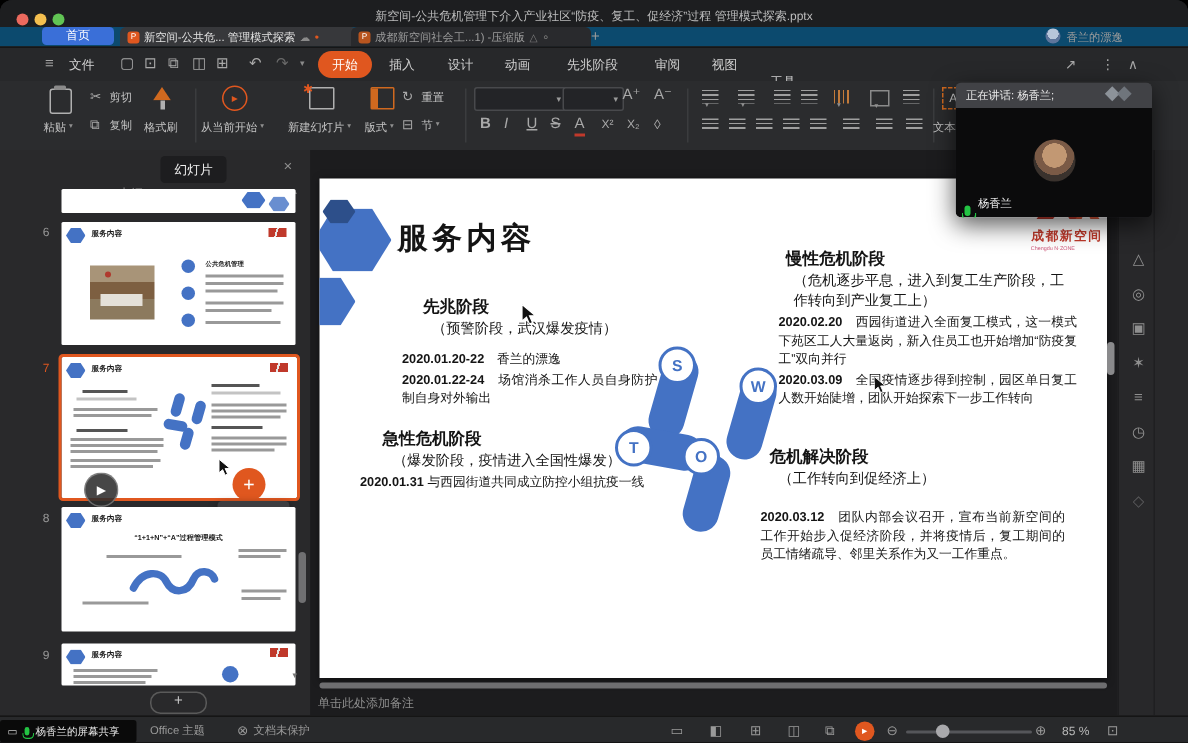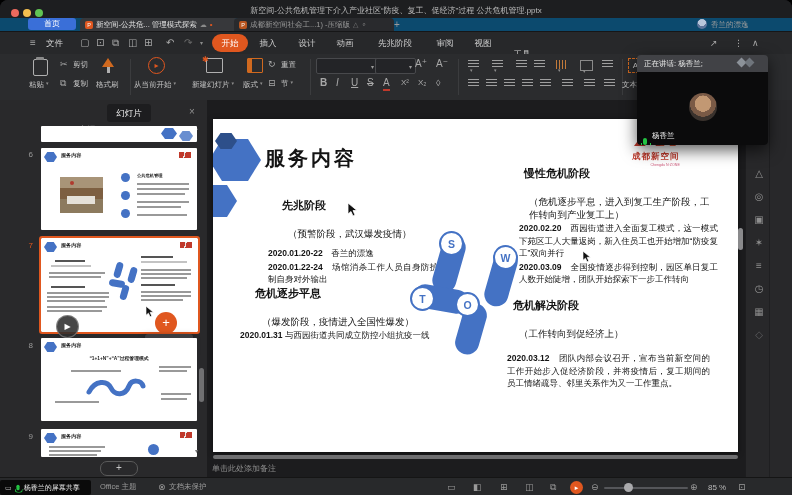--- a/index.html
+++ b/index.html
@@ -29,21 +29,21 @@
   .thumb.selected{outline:2px solid #e0571f}
   .num{font-size:8px;color:#9a9a9a;width:10px;text-align:right}
   .mini-title{font-size:6px;color:#1a1a1a;font-weight:bold;transform:scale(.85);transform-origin:left top;white-space:nowrap}
   .bar{position:absolute;background:#999;height:1.5px}
   .bar.lt{background:#c3c3c3}
   .hexa{background:#4472c4;clip-path:polygon(25% 0,75% 0,100% 50%,75% 100%,25% 100%,0 50%)}
   .canvas{left:207px;top:0;width:538px;height:377px;background:#1c1c1e}
   .slide{left:6px;top:19px;width:525px;height:333px;background:#fff;box-shadow:0 1px 5px rgba(0,0,0,.55);overflow:hidden;color:#111}
   .sec{position:absolute;color:#141414}
   .sec .h{font-size:11px;font-weight:bold;line-height:13px}
-  .sec .s{font-size:9.5px;line-height:13px;margin-top:15px}
+  .sec .s{font-size:9.5px;line-height:13px;margin-top:1px}
   .sec .itm{font-size:8.5px;line-height:12.5px;text-align:justify;margin-top:1px}
   .sec .itm .d{font-weight:bold}
   .cap{position:absolute;background:#4472c4;border-radius:12px}
   .swotc{position:absolute;width:21px;height:21px;border-radius:50%;background:#fff;border:2px solid #4472c4;
          color:#4472c4;font-weight:bold;font-size:10.5px;display:flex;align-items:center;justify-content:center}
   .strip{left:745px;top:0;width:47px;height:377px;background:#28282a;border-left:1px solid #1d1d1f}
   .sico{position:absolute;left:4px;width:18px;text-align:center;font-size:10px;color:#8f8f8f}
   .overlay{left:637px;top:55px;width:131px;height:90px;border-radius:4px;overflow:hidden;box-shadow:0 5px 16px rgba(0,0,0,.65)}
   .mic{display:inline-block;width:4px;height:7px;background:#23c343;border-radius:2px;position:relative}
   .mic::after{content:"";position:absolute;left:-2px;top:5px;width:8px;height:4px;border:1px solid #23c343;border-top:none;border-radius:0 0 4px 4px}
@@ -54,21 +54,21 @@
 </style>
 </head>
 <body>
 
 <div id="app">
 
   <div class="abs titlebar">
     <span class="abs light" style="left:11px;top:9px;background:#ec6a5e"></span>
     <span class="abs light" style="left:23px;top:9px;background:#f4bf4f"></span>
     <span class="abs light" style="left:35px;top:9px;background:#61c454"></span>
-    <div class="abs txt" style="left:0;top:5px;width:792px;text-align:center;font-size:8px;color:#bdbdbd">新空间-公共危机管理下介入产业社区“防疫、复工、促经济”过程 公共危机管理.pptx</div>
+    <div class="abs txt" style="left:0;top:5px;width:792px;text-align:center;font-size:8px;color:#bdbdbd">新空间-公共危机管理下介入产业社区“防疫、复工、促经济”过程 管理模式探索.pptx</div>
   </div>
 
   <div class="abs tabbar">
     <div class="abs" style="left:28px;top:0;width:48px;height:12px;background:#3a6fd8;border-radius:3px;color:#fff;font-size:8px;text-align:center;line-height:12px">首页</div>
     <div class="abs doctab" style="left:80px;top:0;width:148px;background:#37383b;color:#e2e2e2">
       <span style="width:8px;height:8px;background:#e0571f;border-radius:2px;color:#fff;font-size:5.5px;line-height:8px;text-align:center;flex:none">P</span>
       <span class="txt" style="overflow:hidden;max-width:110px">新空间-公共危... 管理模式探索</span>
       <span style="color:#8a8a8a;font-size:7px">☁</span>
       <span style="color:#e0571f;font-size:8px">•</span>
     </div>
@@ -267,38 +267,38 @@
     </div>
 
     <div class="abs canvas">
       <div class="abs slide">
 
         <span class="abs hexa" style="left:-4px;top:20px;width:52px;height:42px"></span>
         <span class="abs hexa" style="left:2px;top:14px;width:22px;height:16px;background:#2d4f8a"></span>
         <span class="abs hexa" style="left:-16px;top:66px;width:40px;height:32px"></span>
         <div class="abs" style="left:52px;top:26px;font-size:20px;font-weight:bold;letter-spacing:3px;color:#141414">服务内容</div>
 
-        <div class="abs" style="left:419px;top:10px;width:92px;text-align:left">
+        <div class="abs" style="left:430px;top:10px;width:92px;text-align:right">
           <svg width="46" height="18" viewBox="0 0 46 18">
             <polygon points="2,17 14,1 20,10 26,1 32,17 24,17 19,9 13,17" fill="#c0392b"></polygon>
             <polygon points="28,17 36,5 44,17 38,17 35,11 32,17" fill="#e05a3a"></polygon>
           </svg>
           <div style="font-size:8.5px;font-weight:bold;color:#c0392b;letter-spacing:1px">成都新空间</div>
           <div style="font-size:6px;color:#c57;transform:scale(.6);transform-origin:center top">Chengdu N·ZONE</div>
         </div>
 
         <div class="sec" style="left:55px;top:80px;width:188px">
           <div class="h" style="padding-left:14px">先兆阶段</div>
           <div class="s" style="padding-left:20px">（预警阶段，武汉爆发疫情）</div>
           <div class="itm" style="margin-top:7px"><span class="d">2020.01.20-22</span>　<span>香兰的漂逸</span></div>
           <div class="itm"><span class="d">2020.01.22-24</span>　<span>场馆消杀工作人员自身防护，控制自身对外输出</span></div>
         </div>
 
         <div class="sec" style="left:27px;top:168px;width:211px">
-          <div class="h" style="padding-left:15px">危机逐步平息</div>
+          <div class="h" style="padding-left:15px">急性危机阶段</div>
           <div class="s" style="padding-left:22px">（爆发阶段，疫情进入全国性爆发）</div>
           <div class="itm"><span class="d">2020.01.31</span> <span>与西园街道共同成立防控小组抗疫一线</span></div>
         </div>
 
         <div class="sec" style="left:306px;top:48px;width:199px">
           <div class="h" style="padding-left:5px">慢性危机阶段</div>
           <div class="s" style="padding-left:10px">（危机逐步平息，进入到复工生产阶段，工作转向到产业复工上）</div>
           <div class="itm"><span class="d">2020.02.20</span>　<span>西园街道进入全面复工模式，这一模式下苑区工人大量返岗，新入住员工也开始增加“防疫复工”双向并行</span></div>
           <div class="itm"><span class="d">2020.03.09</span>　<span>全国疫情逐步得到控制，园区单日复工人数开始陡增，团队开始探索下一步工作转向</span></div>
         </div>

